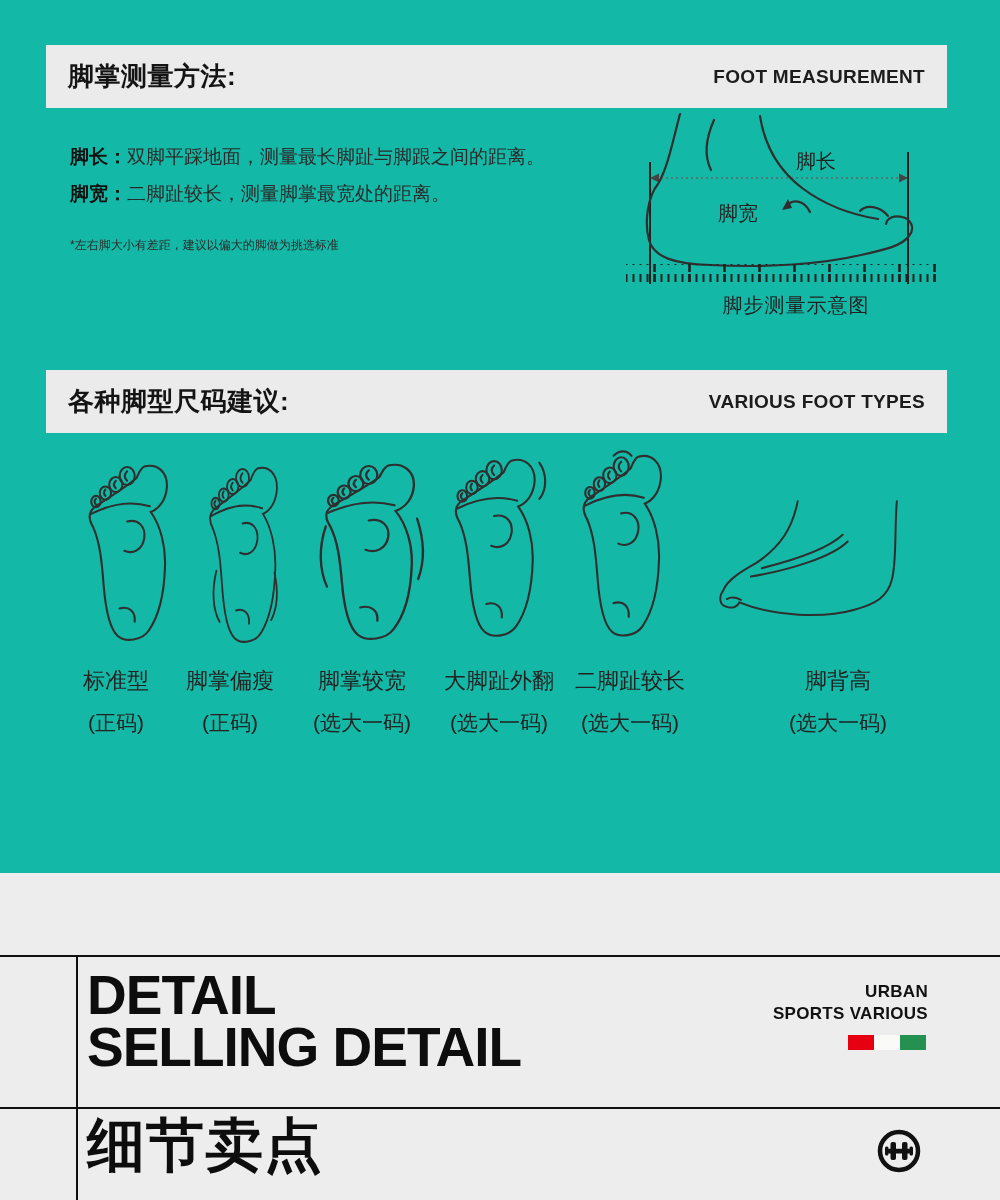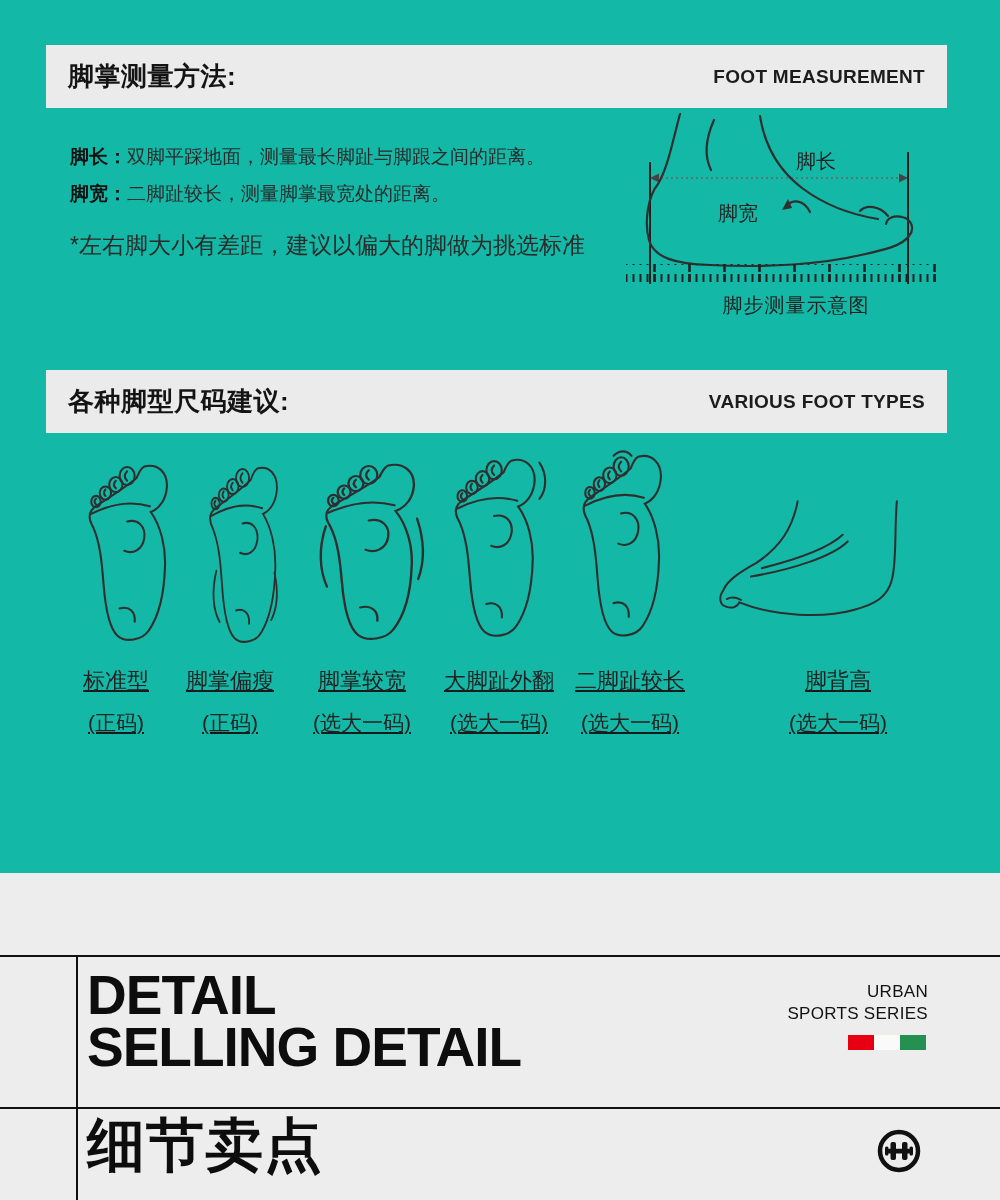--- a/index.html
+++ b/index.html
@@ -15,57 +15,57 @@
   }
   .sec-header .zh{font-size:26px;font-weight:bold;color:#141414;letter-spacing:.5px;}
   .sec-header .en{font-size:19px;font-weight:bold;color:#1c1c1c;letter-spacing:.3px;}
   #sec1-header{top:45px;}
   #sec2-header{top:370px;}
 
   
   .measure-text{position:absolute;left:70px;top:138px;width:560px;}
   .mline{font-size:19px;line-height:37px;color:#2a2a2a;}
   .mline b{color:#111;}
-  .mnote{font-size:23px;line-height:30px;color:#2a2a2a;margin-top:18px;}
+  .mnote{font-size:12px;line-height:30px;color:#2a2a2a;margin-top:18px;}
 
   
   .measure-diagram{position:absolute;left:618px;top:112px;width:332px;height:210px;}
   .measure-diagram svg{position:absolute;left:0;top:0;}
   .diag-label{position:absolute;font-size:20px;color:#222;}
   #lbl-length{left:178px;top:36px;}
   #lbl-width{left:100px;top:88px;}
   .diag-caption{position:absolute;left:12px;top:180px;width:332px;text-align:center;
     font-size:20px;color:#222;letter-spacing:1px;}
 
   
   .foot{position:absolute;}
   #foot-1{left:78px;top:459px;}
   #foot-2{left:200px;top:461px;}
   #foot-3{left:313px;top:458px;}
   #foot-4{left:444px;top:453px;}
   #foot-5{left:572px;top:449px;}
   #foot-6{left:716px;top:498px;}
 
   
-  .type-label{position:absolute;top:668px;transform:translateX(-50%);text-align:center;white-space:nowrap;text-decoration:underline;}
+  .type-label{position:absolute;top:668px;transform:translateX(-50%);text-align:center;white-space:nowrap;}
   .type-label .name{font-size:22px;line-height:26px;color:#222;}
   .type-label .advice{font-size:21px;line-height:26px;color:#222;margin-top:16px;}
   #type-1{left:116px;} #type-2{left:230px;} #type-3{left:362px;}
   #type-4{left:499px;} #type-5{left:630px;} #type-6{left:838px;}
 
   
   .bottom-band{position:absolute;left:0;top:873px;width:1000px;height:327px;background:#ededed;}
   .line-h1{position:absolute;left:0;top:955px;width:1000px;height:2px;background:#111;}
   .line-h2{position:absolute;left:0;top:1107px;width:1000px;height:2px;background:#111;}
   .line-v{position:absolute;left:76px;top:955px;width:2px;height:245px;background:#111;}
 
   .detail-title{position:absolute;left:87px;top:969px;font-size:55px;line-height:52px;
     font-weight:bold;color:#0d0d0d;letter-spacing:-1px;}
   .series{position:absolute;right:72px;top:981px;text-align:right;font-size:17px;
-    line-height:22px;font-weight:normal;color:#111;letter-spacing:.3px;}
+    line-height:22px;font-weight:bold;color:#111;letter-spacing:.3px;}
   .flag{position:absolute;left:848px;top:1035px;display:flex;}
   .flag span{display:block;width:26px;height:15px;}
   .subtitle-zh{position:absolute;left:87px;top:1114px;font-size:58px;line-height:62px;
     font-weight:bold;color:#0d0d0d;letter-spacing:1px;}
   .dumbbell{position:absolute;left:876px;top:1128px;}
 </style>
 </head>
 <body>
 
 <div class="page">
@@ -210,21 +210,21 @@
   <div class="line-v"></div>
   <div class="line-h2"></div>
 
   <div class="detail-title">
     <div>DETAIL</div>
     <div>SELLING DETAIL</div>
   </div>
 
   <div class="series">
     <div>URBAN</div>
-    <div>SPORTS SERIES</div>
+    <div>SPORTS VARIOUS</div>
   </div>
 
   <div class="flag">
     <span style="background: rgb(230, 0, 18);"></span>
     <span style="background: rgb(250, 250, 248);"></span>
     <span style="background: rgb(36, 145, 80);"></span>
   </div>
 
   <div class="subtitle-zh">细节卖点</div>
 

